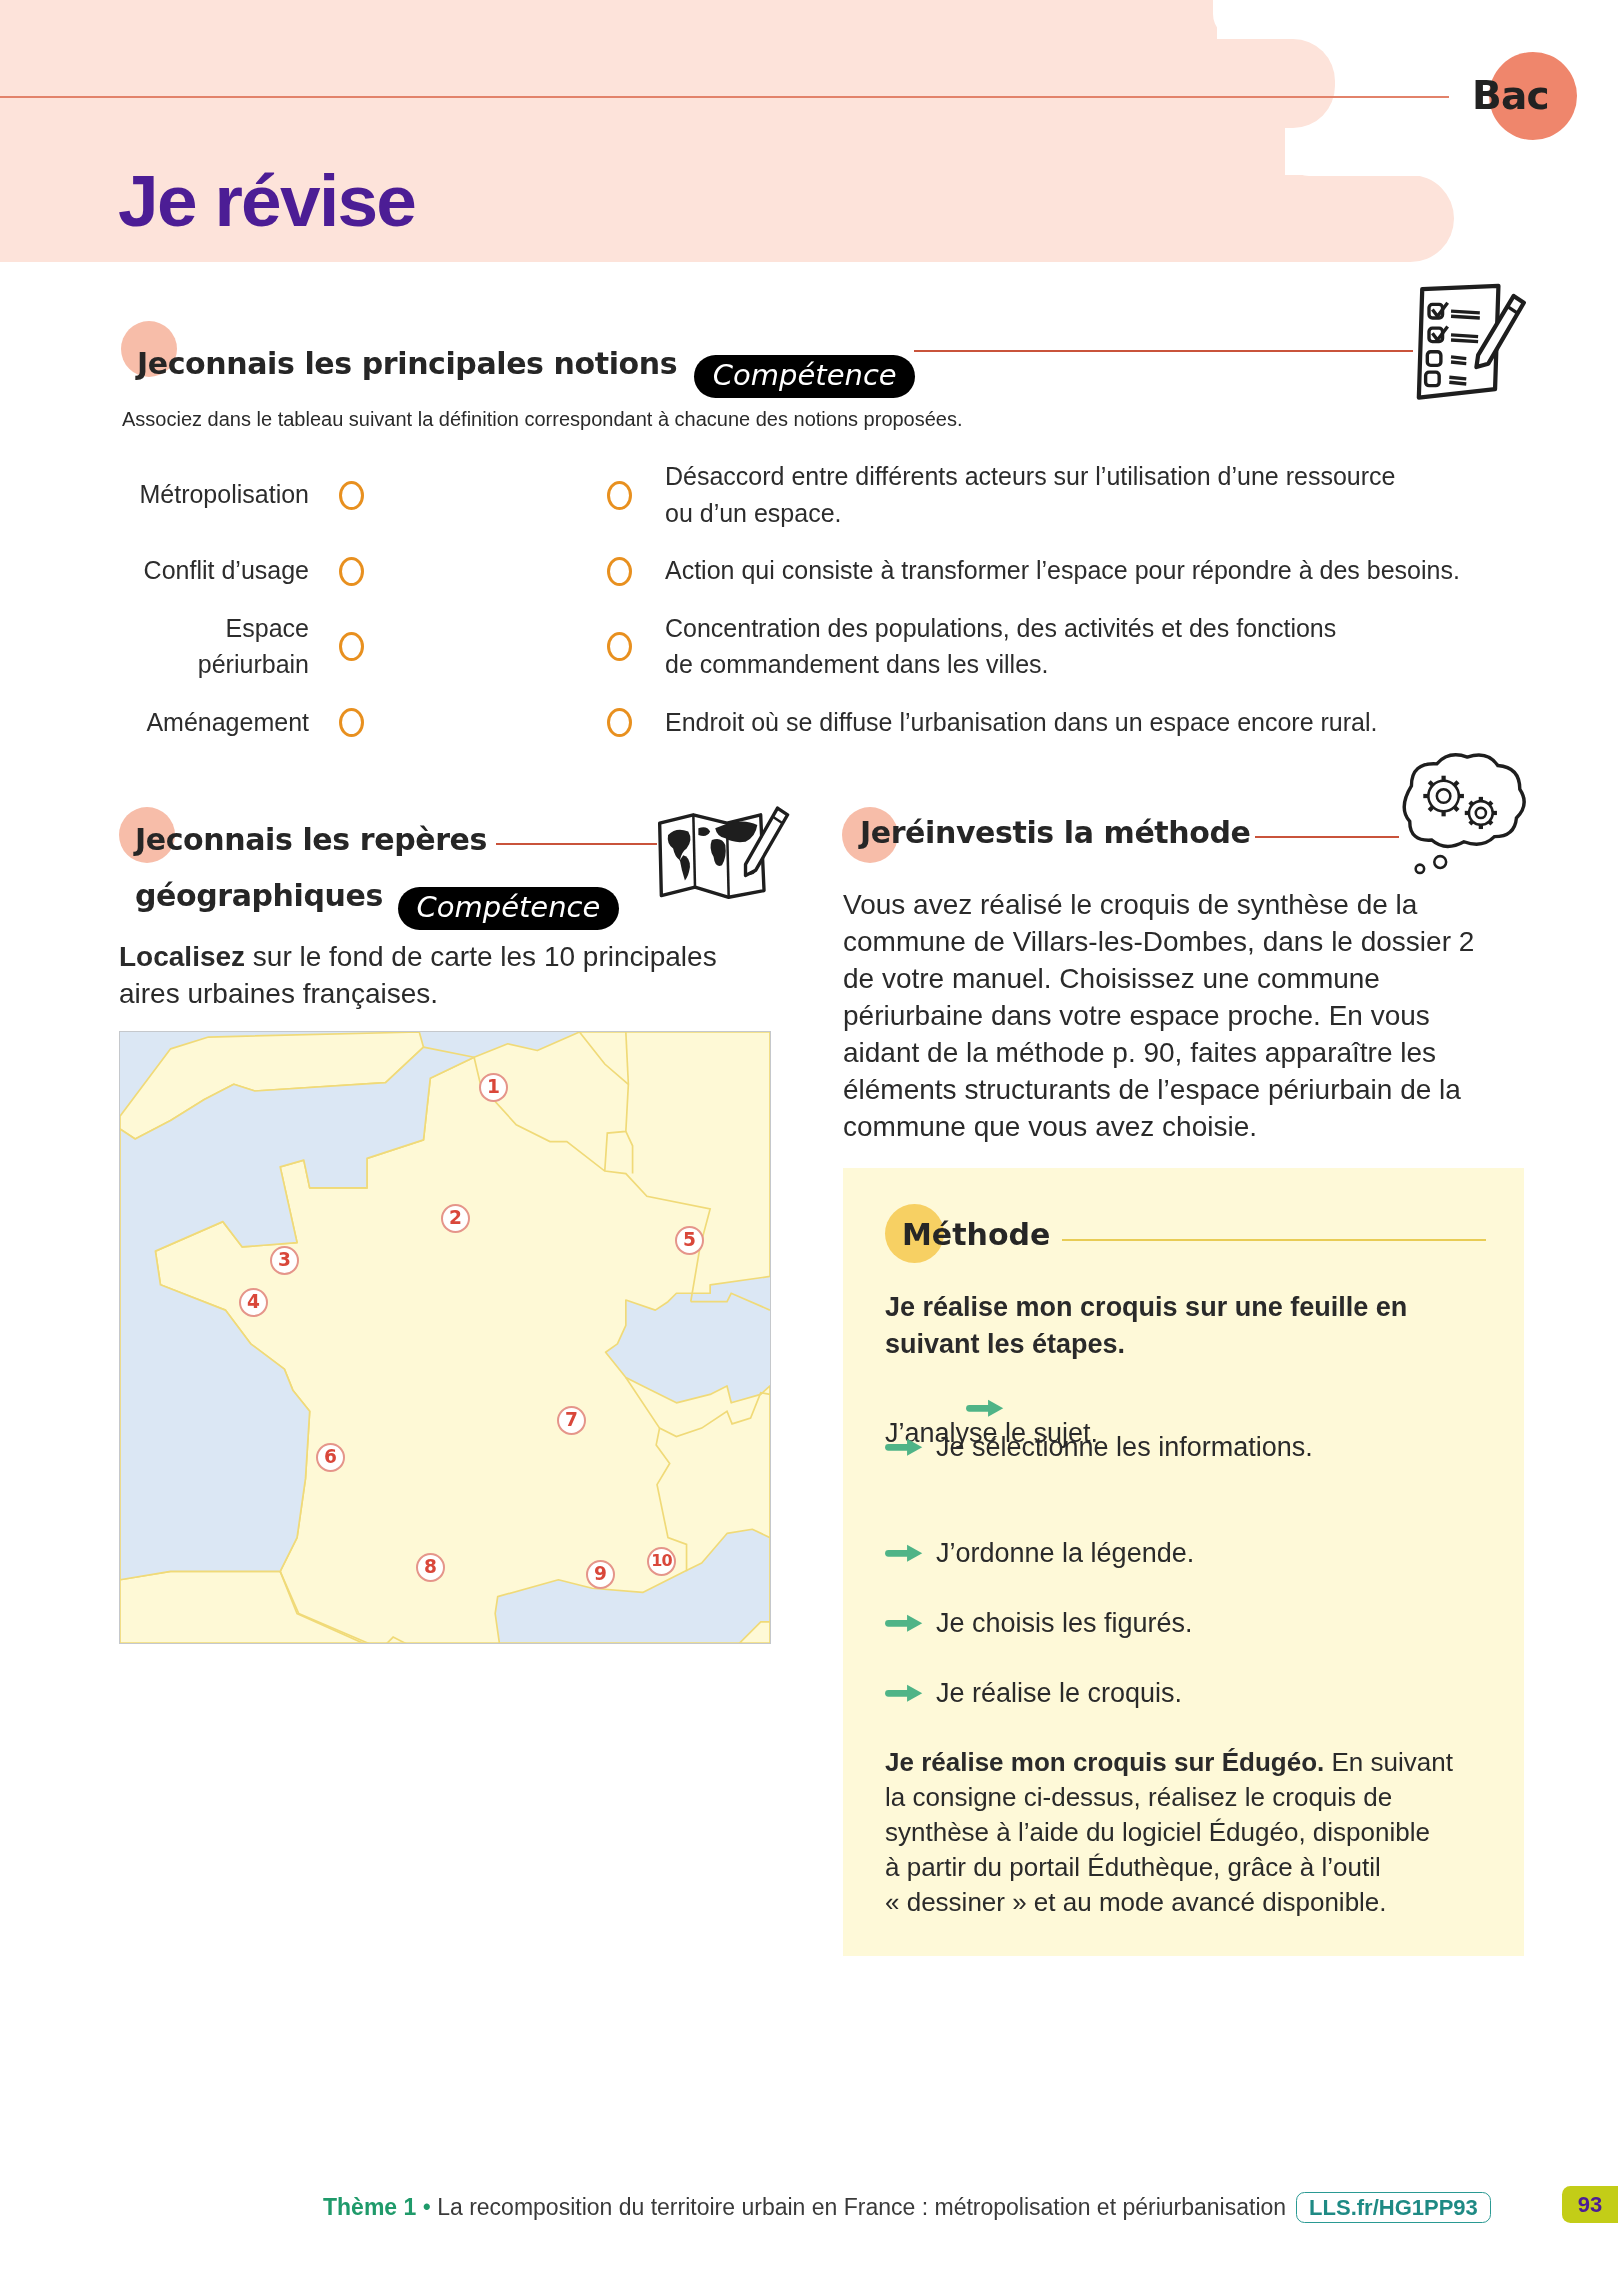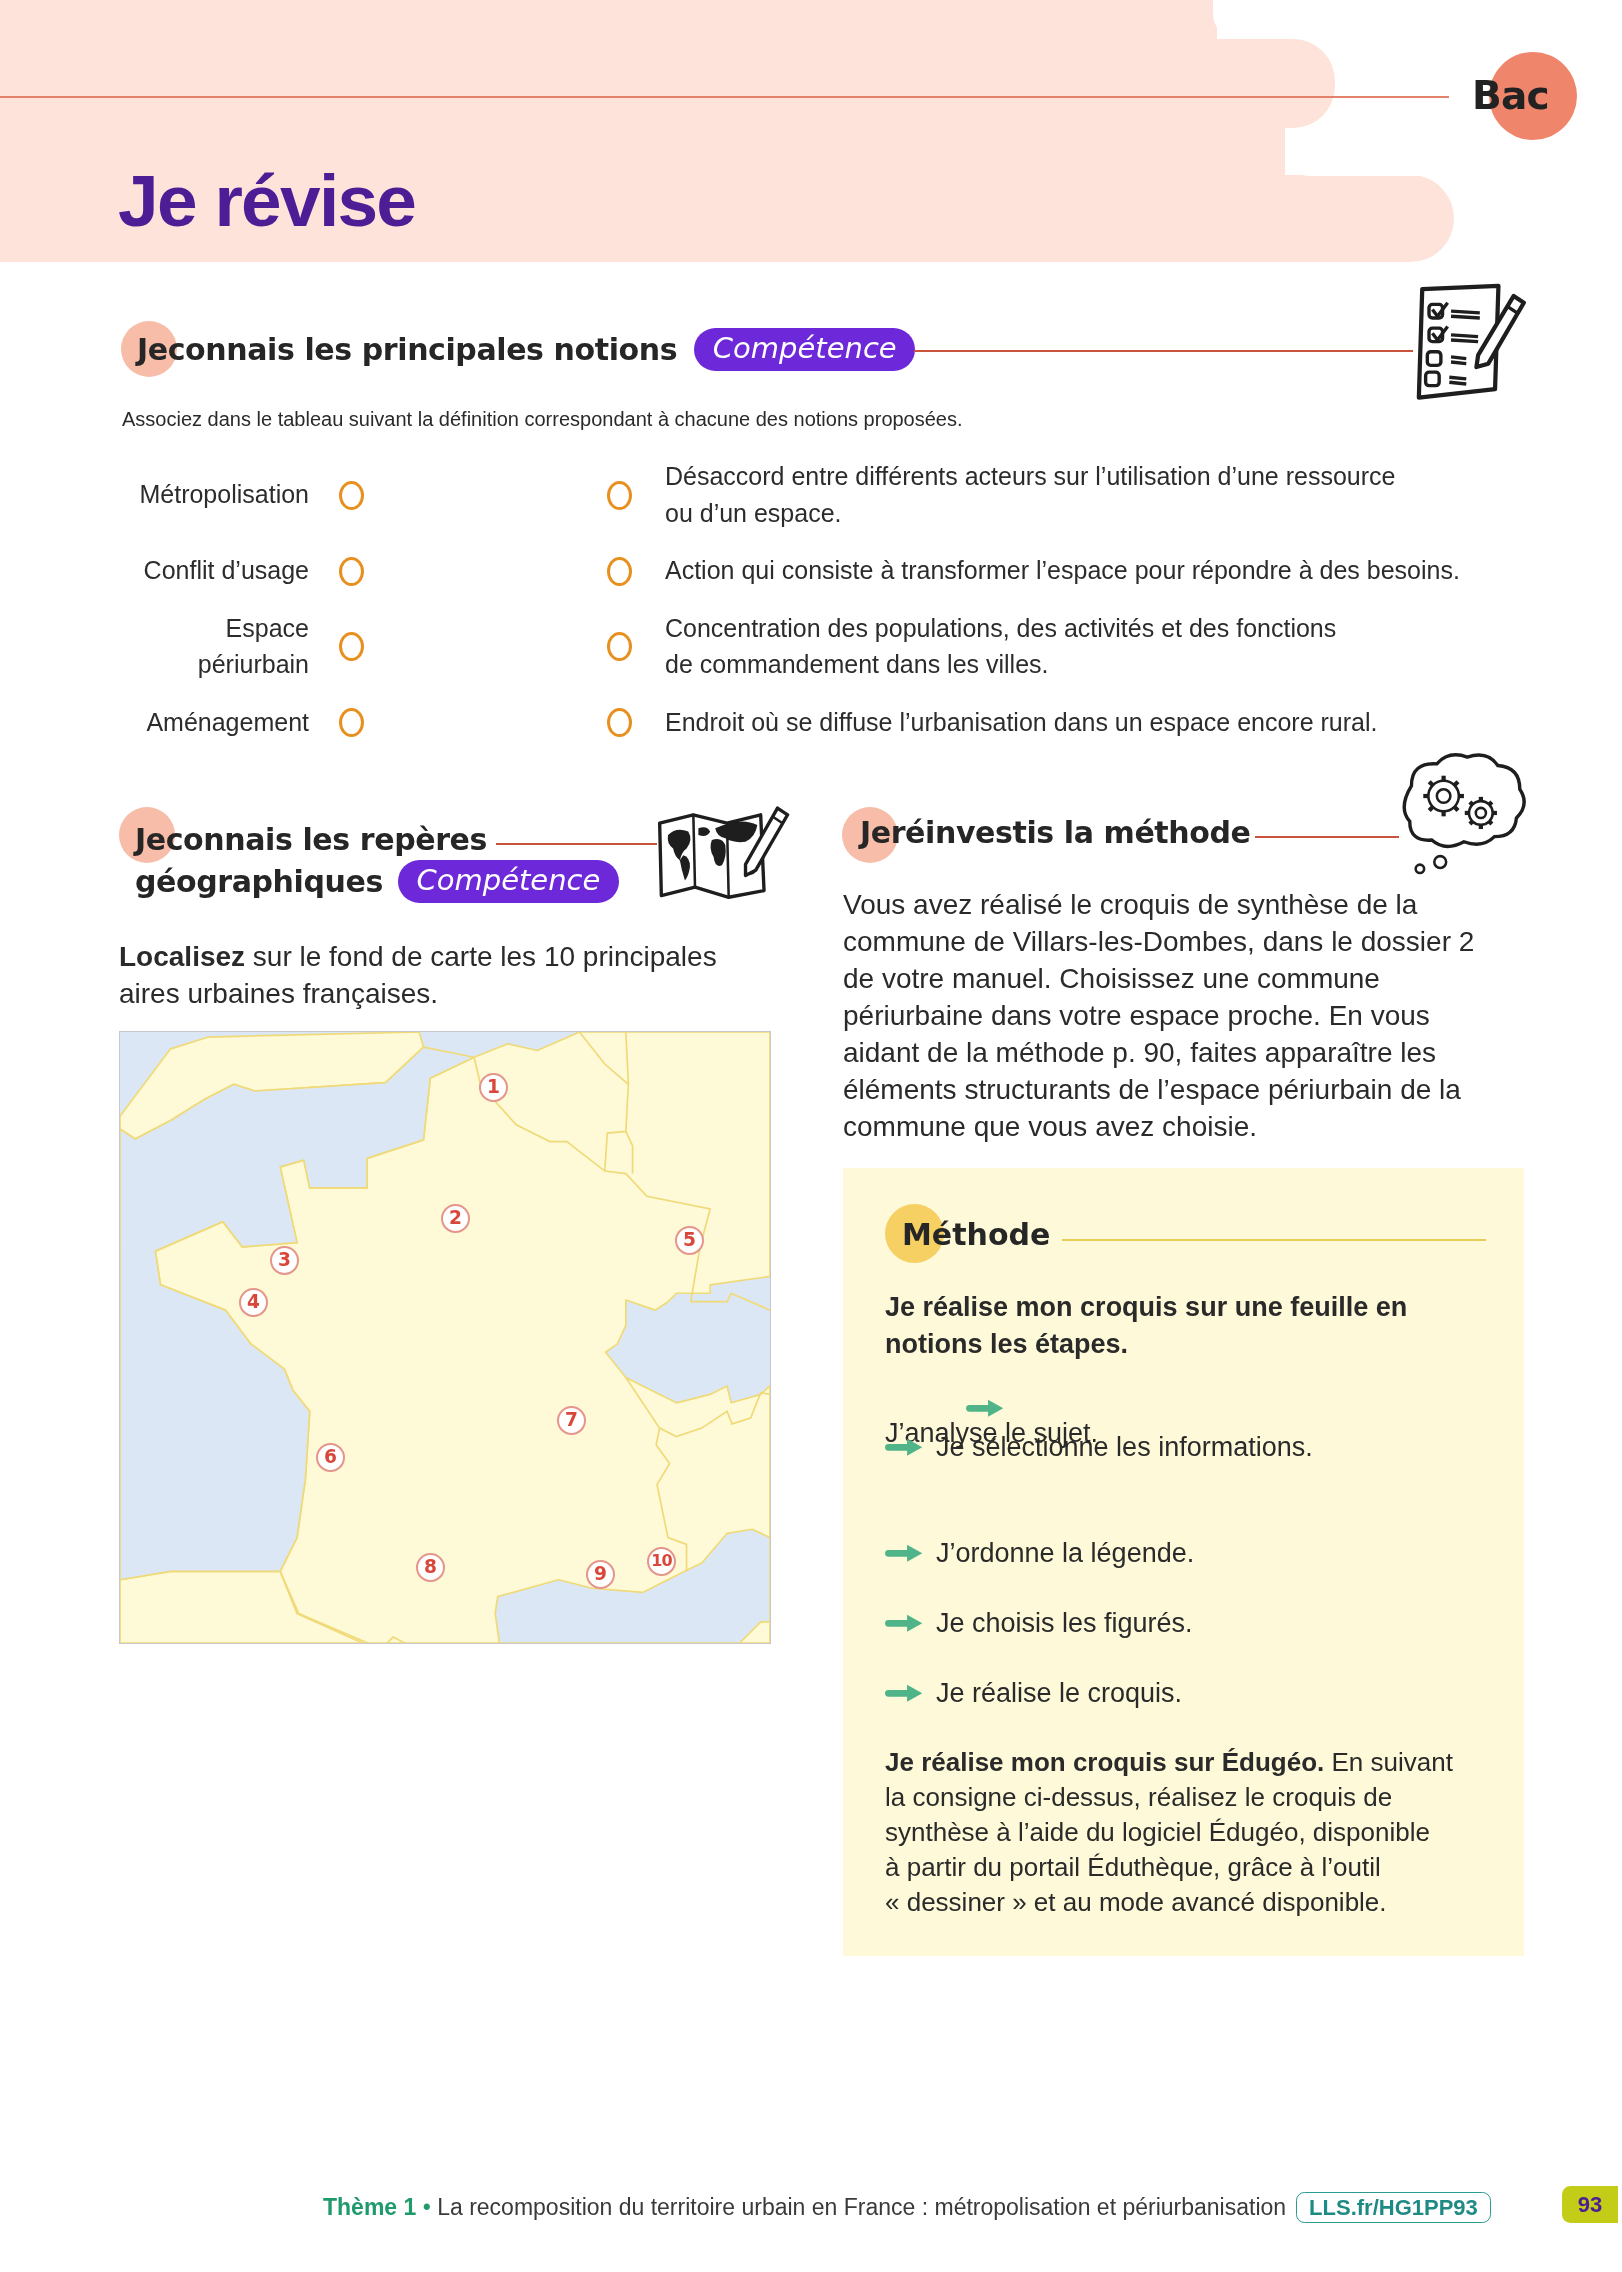--- a/index.html
+++ b/index.html
@@ -16,21 +16,21 @@
   .hdr-notch2 { position:absolute; left:1285px; top:128px; width:220px; height:48px; background:#fff; border-radius: 24px 0 0 24px; }
   .hdr-line { position: absolute; left: 0; top: 96px; width: 1449px; height: 1.7px; background: #e2826a; }
   .bac-circle { position: absolute; left: 1489px; top: 52px; width: 88px; height: 88px; border-radius: 50%; background: #ef866c; }
   .bac-text { position: absolute; left: 1472px; top: 73px; font-size: 39px; font-weight: 700; color: #222; font-family: "DejaVu Sans", sans-serif; letter-spacing: -0.8px; }
   .page-title { position: absolute; left: 118px; top: 159px; font-size: 73px; font-weight: 700; color: #4c1d95; font-family: "Liberation Sans", sans-serif; letter-spacing: -1.7px; }
 
   
   .sec-head { position: absolute; display: flex; align-items: center; }
   .je-dot { position: absolute; width: 56px; height: 56px; border-radius: 50%; background: #f7bda9; }
   .sec-title { position: relative; font-size: 30px; font-weight: 700; color: #262626; font-family: "DejaVu Sans", sans-serif; letter-spacing: -0.4px; line-height: 1.3; white-space: nowrap; }
-  .badge { display: inline-block; background: #6d28d9; color: #fff; border-radius: 24px; font-size: 29px; padding: 3.4px 18.6px 5px; font-family: "DejaVu Sans", sans-serif; font-style: italic; font-weight: 400; line-height: 1.2; }
+  .badge { display: inline-block; background: #000000; color: #fff; border-radius: 24px; font-size: 29px; padding: 3.4px 18.6px 5px; font-family: "DejaVu Sans", sans-serif; font-style: italic; font-weight: 400; line-height: 1.2; margin-top: 27px; }
   .rule { position: absolute; height: 1.7px; background: #c9533b; }
 
   .body-text { position: absolute; font-size: 28px; line-height: 37px; color: #2a2a2a; font-family: "Liberation Sans", sans-serif; }
 
   
   .notion { position: absolute; text-align: right; font-size: 25px; line-height: 35px; color: #2c2c2c; width: 220px; }
   .ring { position: absolute; width: 25px; height: 29px; border: 3.4px solid #e8901f; border-radius: 50%; background: #fff; }
   .defn { position: absolute; font-size: 25px; line-height: 35px; color: #2c2c2c; }
 
   
@@ -242,21 +242,21 @@
   <div>commune que vous avez choisie.</div>
 </div>
 
 <div class="meth-box"></div>
 <div class="meth-dot"></div>
 <div class="meth-title">Méthode</div>
 <div class="meth-rule"></div>
 
 <div class="body-text" style="left:885px; top:1289px; font-weight:700; font-size:27px;">
   <div>Je réalise mon croquis sur une feuille en</div>
-  <div>notions les étapes.</div>
+  <div>suivant les étapes.</div>
 </div>
 
 <div class="step" style="top:1399px;flex-direction:column;">
   <svg class="arrow" viewBox="0 0 46 22">
       <rect x="0" y="7" width="30" height="8" rx="4" fill="#4fb487"></rect>
       <path d="M26 1 L44 11 L26 21 Z" fill="#4fb487"></path>
     </svg>
   <span>J’analyse le sujet.</span>
 </div>
 <div class="step" style="top:1432px;">

